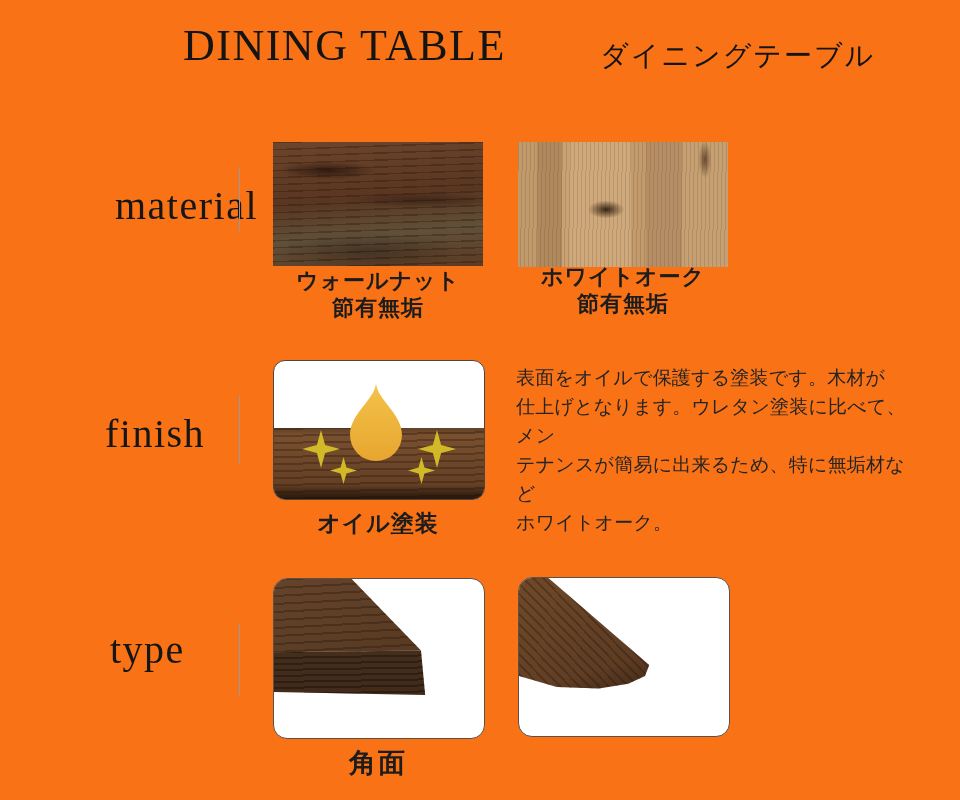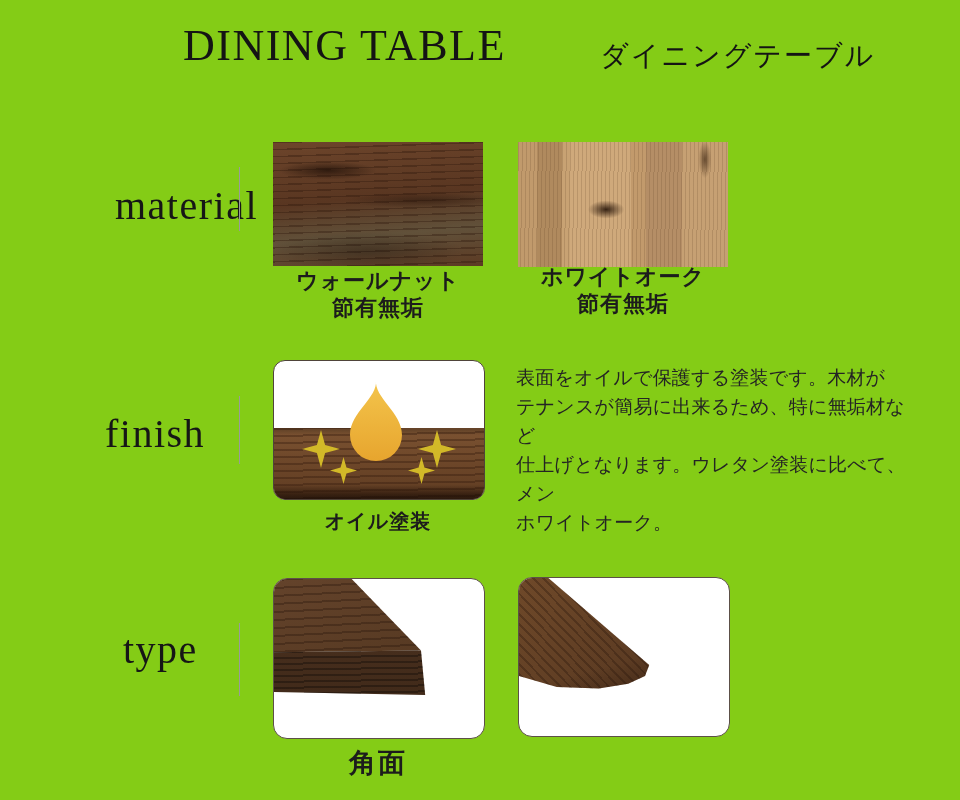--- a/index.html
+++ b/index.html
@@ -1,30 +1,30 @@
 <!DOCTYPE html>
 <html><head>
 <meta charset="utf-8">
 <style>
   html,body{margin:0;padding:0;background:#ffffff;}
   .canvas{
-    position:relative;width:960px;height:800px;background:#84cc16;overflow:hidden;
+    position:relative;width:960px;height:800px;background:#f97316;overflow:hidden;
     font-family:"Liberation Serif","DejaVu Serif",serif;color:#1e1e1e;
   }
   .abs{position:absolute;}
 
   
   .title{left:183px;top:24px;font-size:44px;letter-spacing:1.5px;line-height:1;color:#141414;white-space:nowrap;}
   .subtitle{left:600px;top:42px;font-size:28px;letter-spacing:2px;line-height:1;color:#141414;white-space:nowrap;}
 
   
   .section-label{font-size:40px;letter-spacing:1.5px;line-height:1;color:#161616;white-space:nowrap;}
   .lbl-material{left:75px;top:186px;margin-left:40px;}
   .lbl-finish{left:105px;top:414px;}
-  .lbl-type{left:123px;top:630px;}
+  .lbl-type{left:110px;top:630px;}
   .vdiv{left:239px;width:1px;background:#9a9a9a;}
   .d1{top:167px;height:64px;}
   .d2{top:396px;height:68px;}
   .d3{top:623px;height:73px;}
 
   
   .swatch{width:210px;}
   .walnut{
     left:273px;top:142px;height:124px;
     background:
@@ -41,21 +41,21 @@
       radial-gradient(ellipse 9px 26px at 89% 14%, rgba(52,30,13,.65), rgba(0,0,0,0) 72%),
       repeating-linear-gradient(91deg, rgba(96,66,38,.20) 0 1px, rgba(0,0,0,0) 1px 4px),
       linear-gradient(90deg,#c19a6c 0 9%,#b08a5e 9% 21%,#c8a273 21% 25%,#cfa97b 25% 54%,#c29a6c 54% 61%,#b58e66 61% 78%,#c6a073 78% 100%);
   }
 
   
   .caption{width:210px;text-align:center;color:#1c1c1c;font-weight:bold;}
   .cap-2line{font-size:22px;line-height:27px;letter-spacing:1px;}
   .cap-walnut{left:273px;top:267px;}
   .cap-oak{left:518px;top:263px;}
-  .cap-oil{left:273px;top:508px;font-size:20px;letter-spacing:1px;}
+  .cap-oil{left:273px;top:508px;font-size:23px;letter-spacing:1px;}
   .cap-type{font-size:27px;letter-spacing:2px;}
   .cap-kaku{left:273px;top:745px;}
   .cap-funa{left:518px;top:741px;}
 
   
   .finish-card{
     left:273px;top:360px;width:210px;height:138px;
     border:1px solid #4f443a;border-radius:12px;overflow:hidden;background:#ffffff;
   }
   .wood-band{
@@ -149,22 +149,22 @@
           <stop offset="1" stop-color="#e7a52e"></stop>
         </linearGradient>
       </defs>
       <path d="M29 2 C31 20, 3 34, 3 57 a26 26 0 0 0 52 0 C55 34, 27 20, 29 2 Z" fill="url(#dropGrad)"></path>
     </svg>
   </div>
   <div class="abs caption cap-oil">オイル塗装</div>
 
   <div class="abs desc">
     <div>表面をオイルで保護する塗装です。木材が</div>
+    <div>仕上げとなります。ウレタン塗装に比べて、メン</div>
     <div>テナンスが簡易に出来るため、特に無垢材など</div>
-    <div>仕上げとなります。ウレタン塗装に比べて、メン</div>
     <div>ホワイトオーク。</div>
   </div>
 
   <div class="abs section-label lbl-type">type</div>
   <div class="abs vdiv d3"></div>
 
   <div class="abs type-card tc1">
     <div class="edge-top"></div>
     <div class="edge-front"></div>
   </div>

